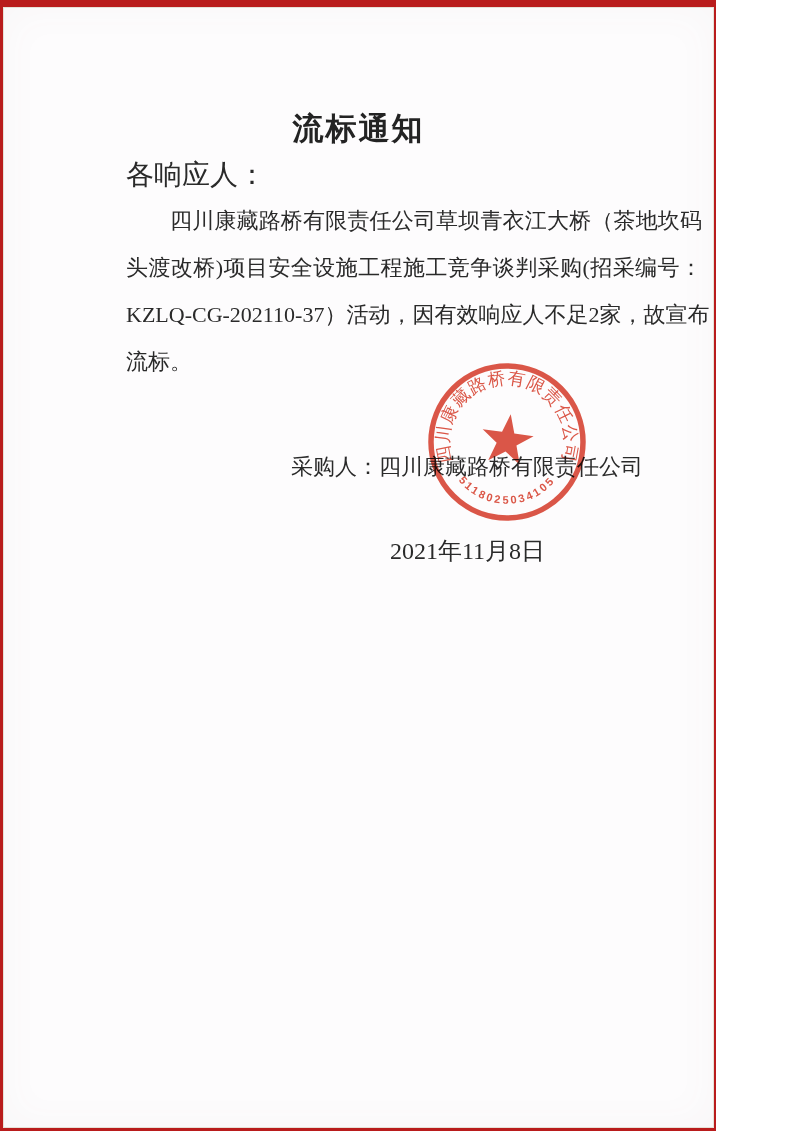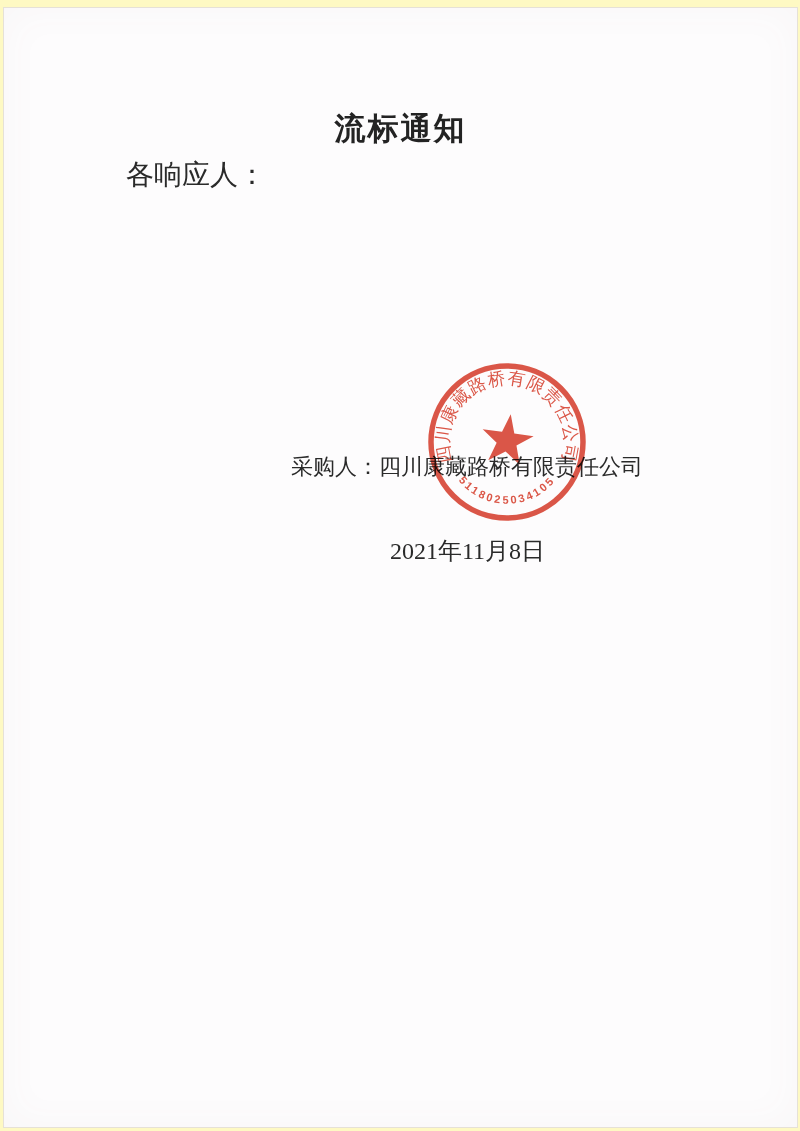--- a/index.html
+++ b/index.html
@@ -2,23 +2,23 @@
 <html><head>
 <meta charset="utf-8">
 <style>
   html, body {
     margin: 0;
     padding: 0;
     font-family: "Liberation Serif", "DejaVu Serif", serif;
   }
   .page {
     position: relative;
-    width: 800px;
+    width: 716px;
     height: 1131px;
-    background: #fef9c3;
+    background: #b91c1c;
     overflow: hidden;
   }
   .paper {
     position: absolute;
     left: 3px;
     top: 7px;
     right: 2px;
     bottom: 3px;
     background: #fdfcfd;
     border: 1px solid #e6e1d7;
@@ -97,20 +97,26 @@
 </head>
 <body>
 
 <div class="page">
   <div class="paper">
 
     <div class="doc-title">流标通知</div>
 
     <div class="greeting">各响应人：</div>
 
+    <div class="body-block">
+      <div class="body-line first">四川康藏路桥有限责任公司草坝青衣江大桥（茶地坎码</div>
+      <div class="body-line">头渡改桥)项目安全设施工程施工竞争谈判采购(招采编号：</div>
+      <div class="body-line">KZLQ-CG-202110-37）活动，因有效响应人不足2家，故宣布</div>
+      <div class="body-line last">流标。</div>
+    </div>
 
     <div class="purchaser-line">
       <span>采购人：</span><span>四川康藏路桥有限责任公司</span>
     </div>
 
     <svg class="stamp" viewBox="0 0 170 170">
       <defs>
         <path id="arc-top" d="M 30.5 104.8 A 58 58 0 1 1 139.5 104.8" fill="none"></path>
         <path id="arc-bottom" d="M 29.8 113.1 A 62 62 0 0 0 140.2 113.1" fill="none"></path>
       </defs>

